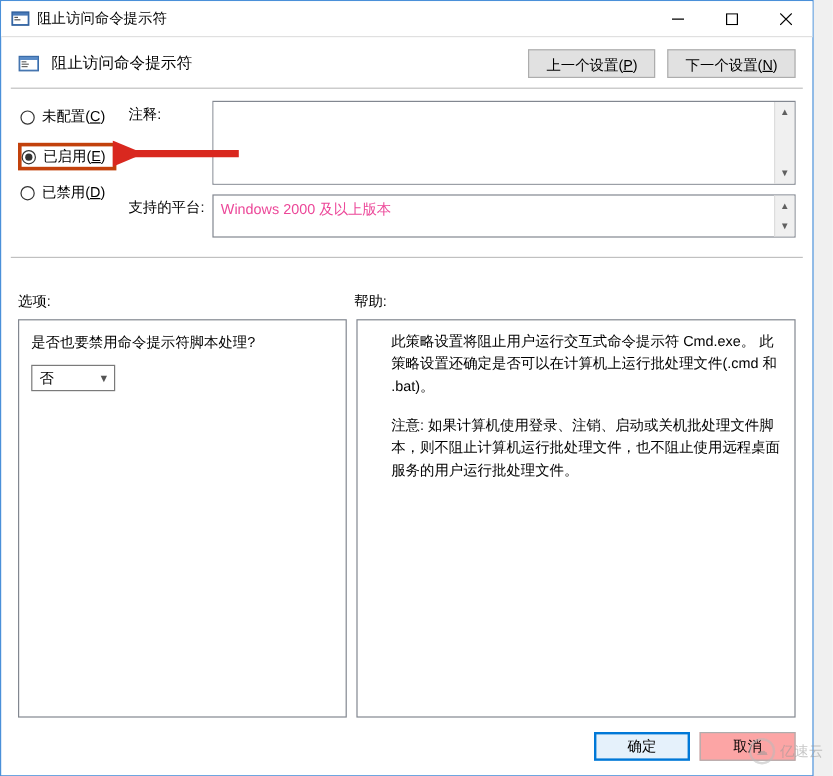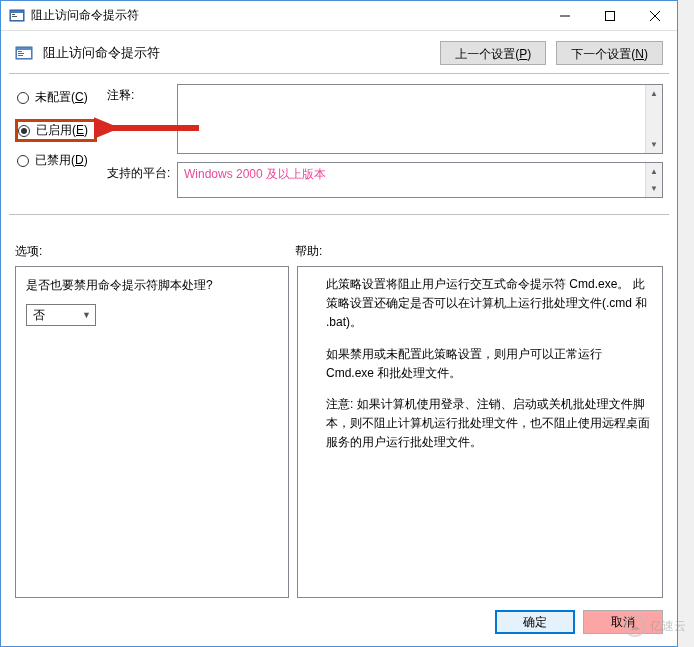--- a/index.html
+++ b/index.html
@@ -358,21 +358,20 @@
   <div class="panels-row">
     <div class="options-panel">
       <div class="option-question">是否也要禁用命令提示符脚本处理?</div>
       <div class="select-box">
         <span>否</span>
         <span class="select-arrow">▼</span>
       </div>
     </div>
     <div class="help-panel">
       <p>此策略设置将阻止用户运行交互式命令提示符 Cmd.exe。 此策略设置还确定是否可以在计算机上运行批处理文件(.cmd 和 .bat)。</p>
-      <p>如果禁用或未配置此策略设置，则用户可以正常运行 Cmd.exe 和批处理文件。</p>
       <p>注意: 如果计算机使用登录、注销、启动或关机批处理文件脚本，则不阻止计算机运行批处理文件，也不阻止使用远程桌面服务的用户运行批处理文件。</p>
     </div>
   </div>
 
   <div class="footer">
     <div class="footer-btn primary">
       <span>确定</span>
     </div>
     <div class="footer-btn">
       <span>取消</span>

